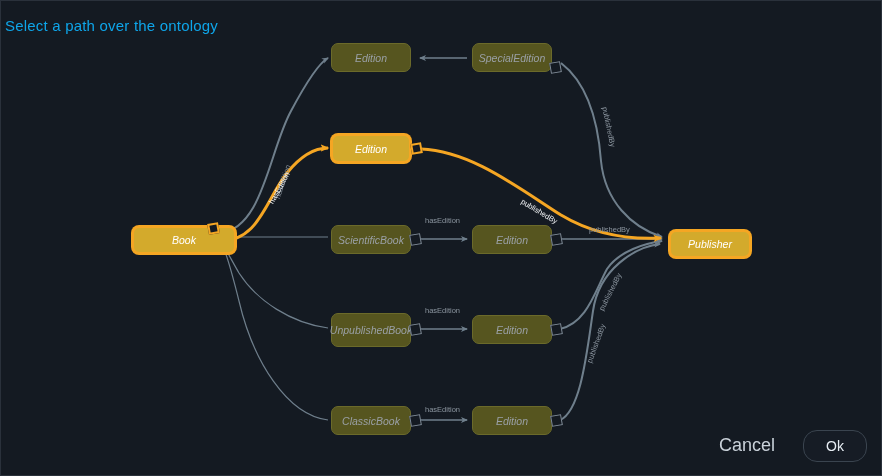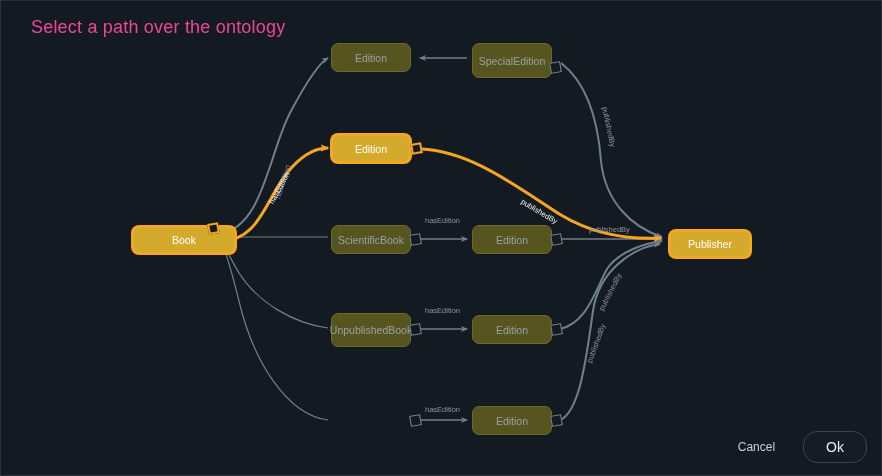--- a/index.html
+++ b/index.html
@@ -1,43 +1,43 @@
 <!DOCTYPE html>
 <html><head>
 <meta charset="utf-8">
 <style>
   html,body{margin:0;padding:0;background:#0f1419;}
   body{width:882px;height:476px;overflow:hidden;
        font-family:"Liberation Sans","DejaVu Sans",sans-serif;}
   #app{position:relative;width:882px;height:476px;
        background:#141a22;border:1px solid #2a313b;box-sizing:border-box;}
 
-  #title{position:absolute;left:30px;top:16px;font-size:18px;color:#ec4899;
+  #title{position:absolute;left:4px;top:16px;font-size:15px;color:#0ea5e9;
          letter-spacing:.2px;white-space:nowrap;}
 
   #canvas{position:absolute;left:0;top:0;width:882px;height:476px;}
 
   .node{position:absolute;box-sizing:border-box;display:flex;align-items:center;
         justify-content:center;text-align:center;border-radius:7px;
-        font-size:10.5px;line-height:12px;padding:2px 4px;}
+        font-size:10.5px;line-height:12px;padding:2px 4px;font-style:italic;}
   .node.plain{background:#56551f;border:1px solid #6b6a2a;color:#9aa0a6;}
   .node.sel{background:#d3aa2c;border:2px solid #f5a623;color:#fff;
             box-shadow:0 0 0 1px #f5a623;}
 
   .port{position:absolute;width:11px;height:11px;box-sizing:border-box;
         background:#141a22;transform:rotate(-10deg);}
   .port.plain{border:1px solid #7f8a96;}
   .port.sel{border:2px solid #f5a623;}
 
   .elabel{position:absolute;font-size:7.5px;color:#8b959f;white-space:nowrap;
           transform-origin:0 0;}
   .elabel.sel{color:#f0f2f4;}
 
   #footer{position:absolute;right:14px;bottom:12px;display:flex;align-items:center;gap:14px;}
-  #cancel-btn{background:transparent;border:none;color:#c9d1d9;font-size:12px;
+  #cancel-btn{background:transparent;border:none;color:#c9d1d9;font-size:18px;
               padding:7px 14px;cursor:pointer;font-family:inherit;}
   #ok-btn{background:#161c25;border:1px solid #3a444f;color:#e6edf3;font-size:14px;
           padding:7px 22px;cursor:pointer;border-radius:14px;font-family:inherit;}
 </style>
 </head>
 <body>
 
 <div id="app">
 
   <div id="title">Select a path over the ontology</div>
@@ -75,21 +75,21 @@
 
   <div class="node sel" style="left:131px;top:225px;width:104px;height:28px;">
     <span>Book</span>
   </div>
   <div class="port sel" style="left:207px;top:222px;"></div>
 
   <div class="node plain" style="left:330px;top:42px;width:80px;height:29px;">
     <span>Edition</span>
   </div>
 
-  <div class="node plain" style="left:471px;top:42px;width:80px;height:35px;">
+  <div class="node plain" style="left:471px;top:42px;width:80px;height:29px;">
     <span>SpecialEdition</span>
   </div>
   <div class="port plain" style="left:549px;top:61px;"></div>
 
   <div class="node sel" style="left:330px;top:133px;width:80px;height:29px;">
     <span>Edition</span>
   </div>
   <div class="port sel" style="left:410px;top:142px;"></div>
 
   <div class="node plain" style="left:330px;top:224px;width:80px;height:29px;justify-content:center;">
@@ -105,20 +105,23 @@
   <div class="node plain" style="left:330px;top:312px;width:80px;height:34px;">
     <span>UnpublishedBook</span>
   </div>
   <div class="port plain" style="left:409px;top:323px;"></div>
 
   <div class="node plain" style="left:471px;top:314px;width:80px;height:29px;">
     <span>Edition</span>
   </div>
   <div class="port plain" style="left:550px;top:323px;"></div>
 
+  <div class="node plain" style="left:330px;top:405px;width:80px;height:29px;">
+    <span>ClassicBook</span>
+  </div>
   <div class="port plain" style="left:409px;top:414px;"></div>
 
   <div class="node plain" style="left:471px;top:405px;width:80px;height:29px;">
     <span>Edition</span>
   </div>
   <div class="port plain" style="left:550px;top:414px;"></div>
 
   <div class="node sel" style="left:668px;top:229px;width:82px;height:28px;">
     <span>Publisher</span>
   </div>

